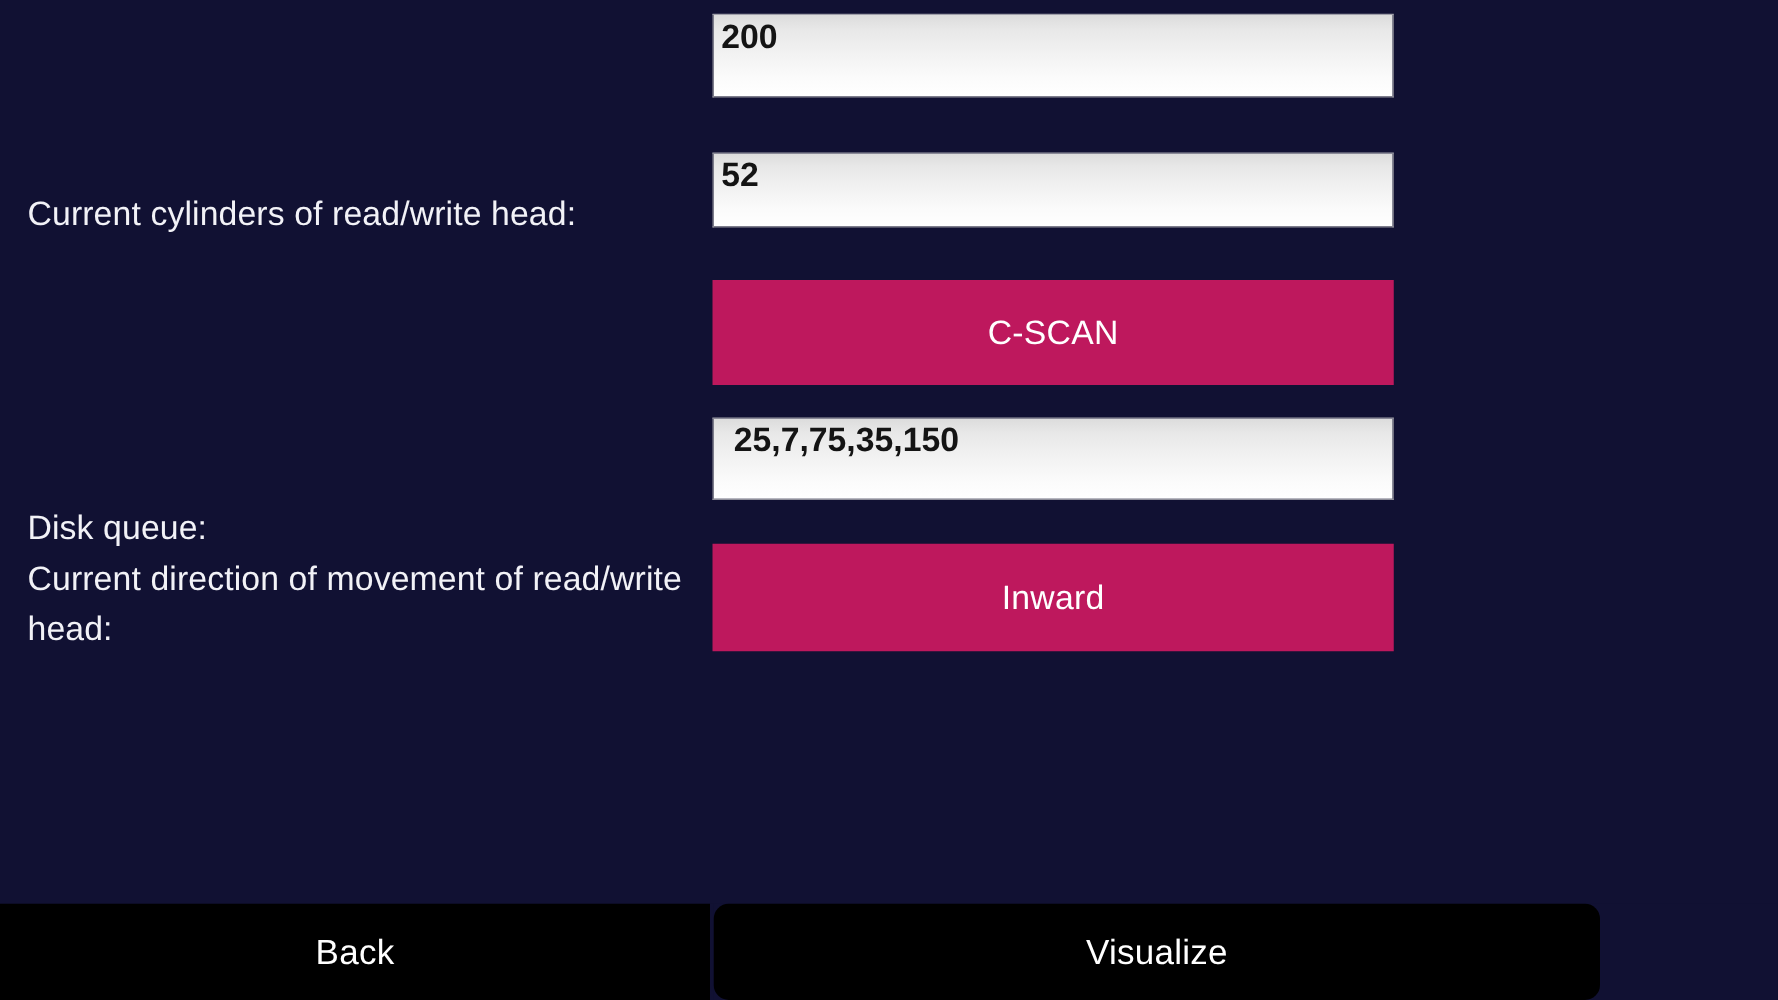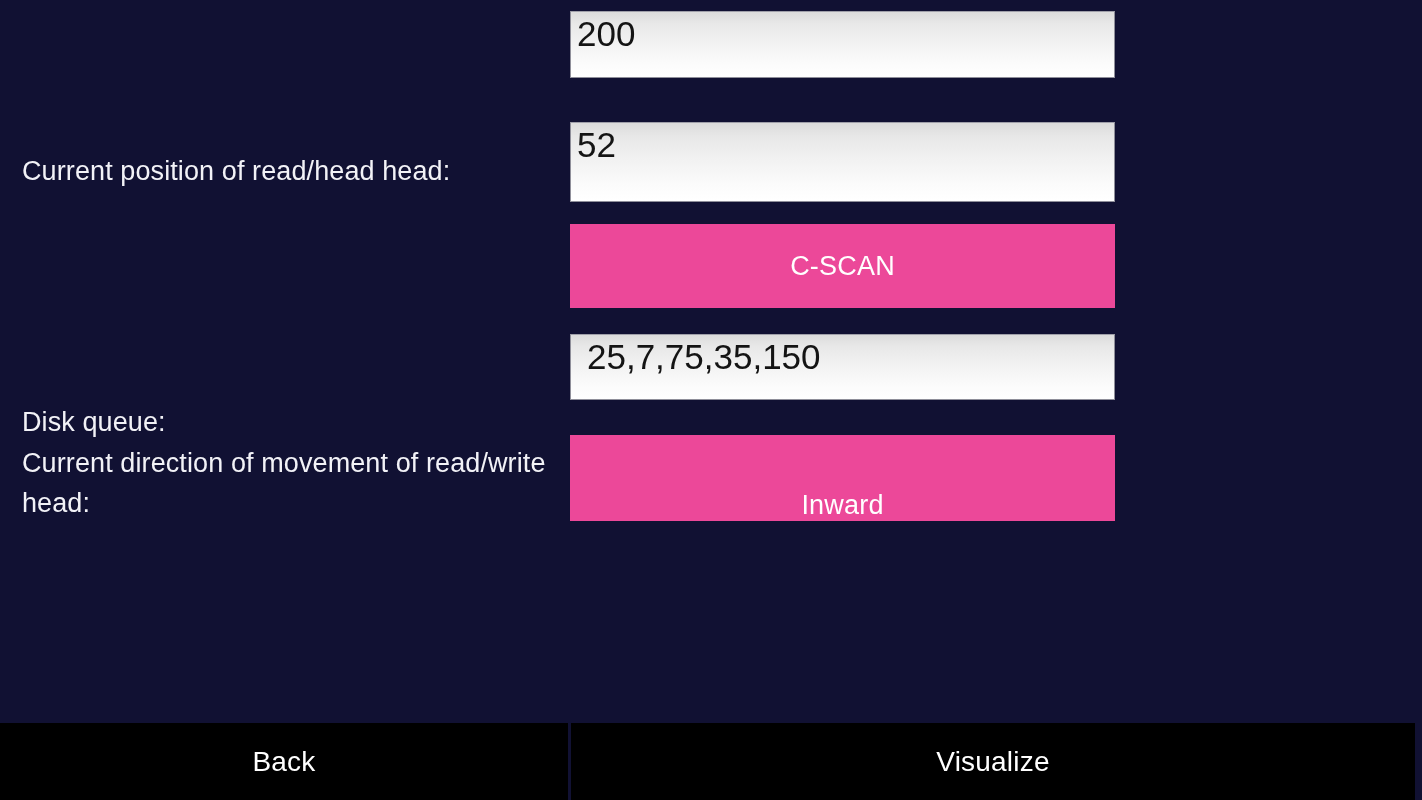--- a/index.html
+++ b/index.html
@@ -59,40 +59,41 @@
     width: 545px;
     background: linear-gradient(to bottom,
                 #dcdcdc 0%,
                 #e8e8e8 18%,
                 #f2f2f2 48%,
                 #fbfbfb 78%,
                 #ffffff 100%);
     border: 1px solid #8f8f9a;
     border-top-color: #a0a0aa;
     color: #141414;
-    font-size: 35px;
+    font-size: 27px;
     font-family: "Liberation Sans", sans-serif;
     padding: 1px 0 0 6px;
     display: block;
     line-height: 1.1;
     overflow: hidden;
+    font-weight: bold;
   }
 
   .text-field .value {
     display: block;
     margin-top: 2px;
     white-space: nowrap;
   }
 
   
   .spinner {
     position: absolute;
     left: 570px;
     width: 545px;
-    background: #ec4899;
+    background: #be185d;
     color: #ffffff;
     font-size: 27px;
     font-family: "Liberation Sans", sans-serif;
     display: flex;
     align-items: center;
     justify-content: center;
     border: none;
     text-align: center;
     letter-spacing: 0.2px;
   }
@@ -116,58 +117,58 @@
     display: flex;
     align-items: center;
     justify-content: center;
     height: 77px;
     border: none;
     letter-spacing: 0.2px;
   }
 
   .bar-button.back   { width: 568px; }
   .bar-divider       { width: 3px; background: #111133; height: 77px; }
-  .bar-button.visual { width: 844px; }
+  .bar-button.visual { width: 709px; border-radius: 12px; }
 </style>
 </head>
 <body>
 
 <div class="screen">
 
   <div class="form-area">
 
     <div class="form-row" style="top:0px; height:110px;">
       <div class="text-field" style="top:11px; height:67px;">
         <span class="value">200</span>
       </div>
     </div>
 
     <div class="form-row" style="top:110px; height:112px;">
-      <div class="row-label" style="top:41px;">Current position of read/head head:</div>
-      <div class="text-field" style="top:12px; height:80px;">
+      <div class="row-label" style="top:41px;">Current cylinders of read/write head:</div>
+      <div class="text-field" style="top:12px; height:60px;">
         <span class="value">52</span>
       </div>
     </div>
 
     <div class="form-row" style="top:222px; height:112px;">
       <div class="spinner" style="top:2px; height:84px;">
         <span>C-SCAN</span>
       </div>
     </div>
 
     <div class="form-row" style="top:334px; height:101px;">
       <div class="row-label" style="top:26px;margin-top:42px;">Disk queue:</div>
       <div class="text-field" style="top:0px; height:66px;padding-left:16px;">
         <span class="value">25,7,75,35,150</span>
       </div>
     </div>
 
     <div class="form-row" style="top:435px; height:110px;padding-left:20px;">
       <div class="row-label" style="top:8px;">Current direction of movement of read/write head:</div>
-      <div class="spinner" style="top:0px; height:86px;align-items:flex-end;">
+      <div class="spinner" style="top:0px; height:86px;">
         <span>Inward</span>
       </div>
     </div>
 
   </div>
 
   <div class="bottom-bar">
     <div class="bar-button back">Back</div>
     <div class="bar-divider"></div>
     <div class="bar-button visual">Visualize</div>

